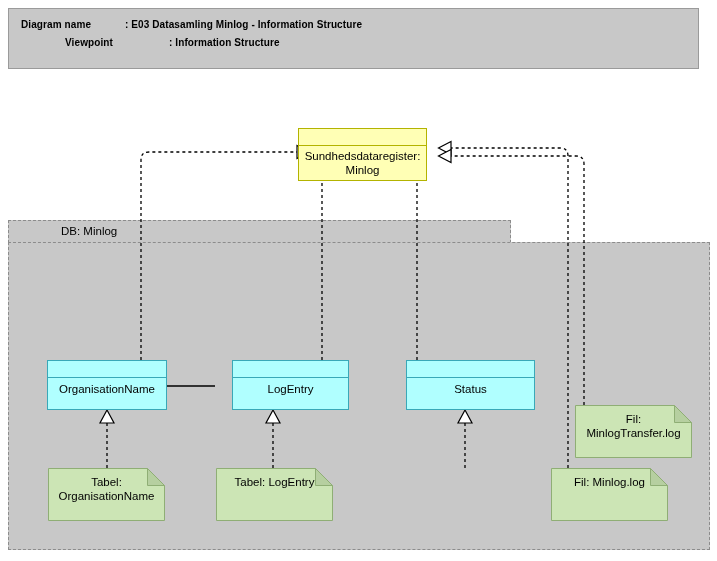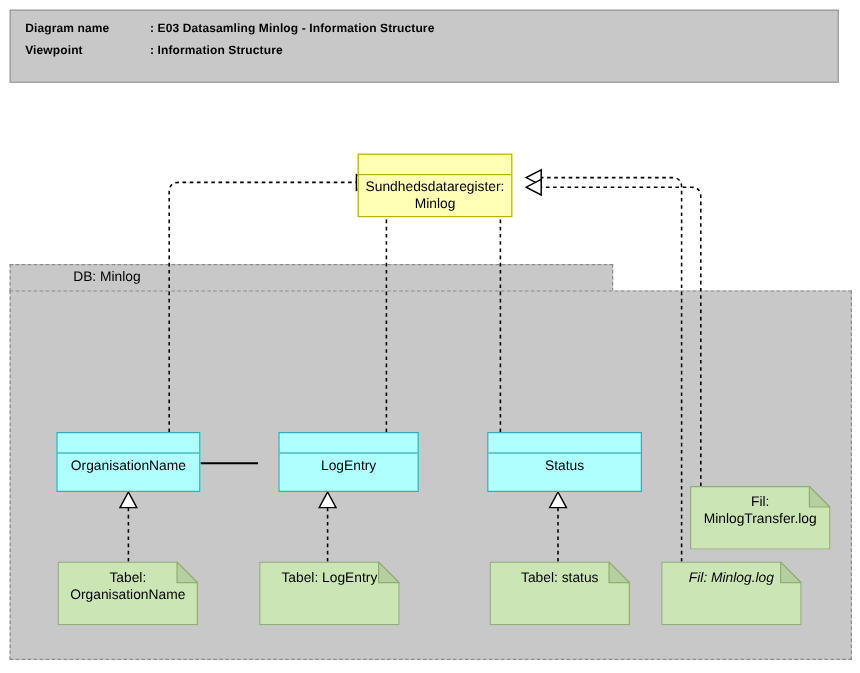--- a/index.html
+++ b/index.html
@@ -14,21 +14,21 @@
   
   .header-band{
     position:absolute;left:8px;top:8px;width:691px;height:61px;
     background:#c8c8c8;border:1px solid #9a9a9a;box-sizing:border-box;
   }
   .header-line{
     position:absolute;left:12px;font-weight:bold;font-size:10px;color:#000;
     white-space:pre;letter-spacing:.1px;
   }
   .header-line.l1{top:10px;}
-  .header-line.l2{top:28px;}
+  .header-line.l2{top:28px;margin-left:44px;}
   .hl-key{display:inline-block;width:104px;}
 
   
   .group{position:absolute;left:8px;top:220px;width:702px;height:330px;}
   .group-tab{
     position:absolute;left:0;top:0;width:503px;height:23px;
     background:#c8c8c8;border:1px dashed #8c8c8c;border-bottom:none;
     box-sizing:border-box;
   }
   .group-tab-label{
@@ -174,38 +174,31 @@
   </div>
 
   <div class="node green" style="left:216px;top:468px;width:117px;height:53px;">
     <svg width="117" height="53" viewBox="0 0 117 53">
       <path d="M0.5,0.5 L99.5,0.5 L116.5,17.5 L116.5,52.5 L0.5,52.5 Z" fill="#cce5b5" stroke="#8fae75" stroke-width="1"></path>
       <path d="M99.5,0.5 L99.5,17.5 L116.5,17.5 Z" fill="#b6cfa0" stroke="#8fae75" stroke-width="1"></path>
     </svg>
     <div class="caption">Tabel: LogEntry</div>
   </div>
 
-  <div class="node green" style="left:408px;top:468px;width:117px;height:53px;">
-    <svg width="117" height="53" viewBox="0 0 117 53">
-      <path d="M0.5,0.5 L99.5,0.5 L116.5,17.5 L116.5,52.5 L0.5,52.5 Z" fill="#cce5b5" stroke="#8fae75" stroke-width="1"></path>
-      <path d="M99.5,0.5 L99.5,17.5 L116.5,17.5 Z" fill="#b6cfa0" stroke="#8fae75" stroke-width="1"></path>
-    </svg>
-    <div class="caption">Tabel: status</div>
-  </div>
 
   <div class="node green" style="left:575px;top:405px;width:117px;height:53px;">
     <svg width="117" height="53" viewBox="0 0 117 53">
       <path d="M0.5,0.5 L99.5,0.5 L116.5,17.5 L116.5,52.5 L0.5,52.5 Z" fill="#cce5b5" stroke="#8fae75" stroke-width="1"></path>
       <path d="M99.5,0.5 L99.5,17.5 L116.5,17.5 Z" fill="#b6cfa0" stroke="#8fae75" stroke-width="1"></path>
     </svg>
     <div class="caption">Fil:
 MinlogTransfer.log</div>
   </div>
 
-  <div class="node green" style="left:551px;top:468px;width:117px;height:61px;font-style:italic;">
+  <div class="node green" style="left:551px;top:468px;width:117px;height:61px;">
     <svg width="117" height="53" viewBox="0 0 117 53">
       <path d="M0.5,0.5 L99.5,0.5 L116.5,17.5 L116.5,52.5 L0.5,52.5 Z" fill="#cce5b5" stroke="#8fae75" stroke-width="1"></path>
       <path d="M99.5,0.5 L99.5,17.5 L116.5,17.5 Z" fill="#b6cfa0" stroke="#8fae75" stroke-width="1"></path>
     </svg>
     <div class="caption">Fil: Minlog.log</div>
   </div>
 
 </div>
 
 </body></html>

